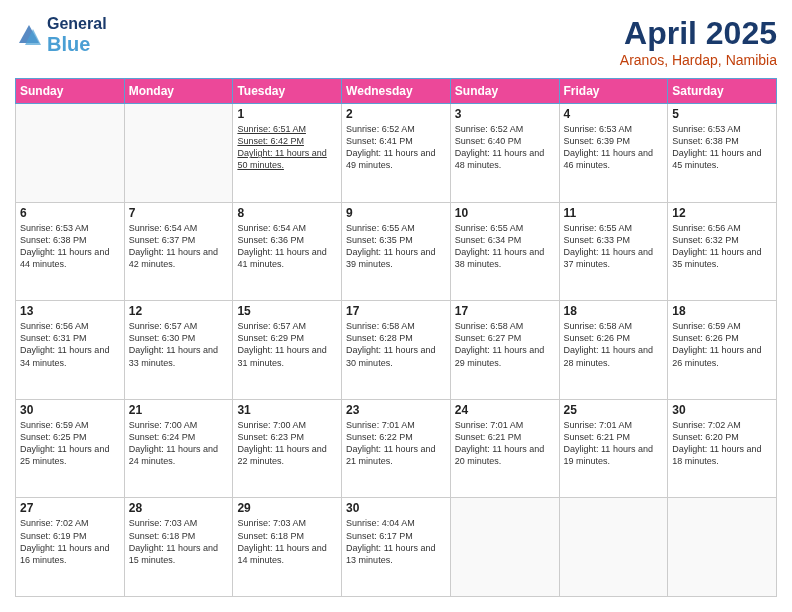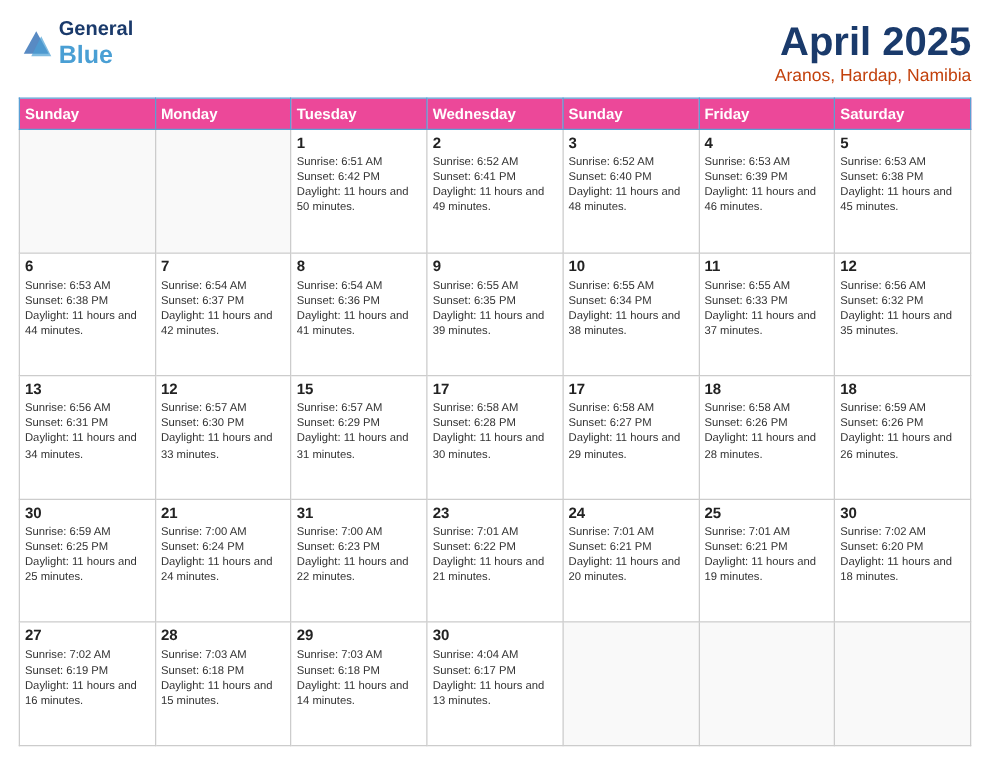--- a/index.html
+++ b/index.html
@@ -116,21 +116,21 @@
           <th>Friday</th>
           <th>Saturday</th>
         </tr>
     </thead>
     <tbody id="calendar-body">
     <tr>
           <td class="empty-cell"></td>
           <td class="empty-cell"></td>
           <td>
             <div class="day-number">1</div>
-            <div class="cell-text" style="white-space: pre-line;">Sunrise: 6:51 AM
+            <div class="cell-text" style="white-space: pre-line; text-decoration: underline;">Sunrise: 6:51 AM
 Sunset: 6:42 PM
 Daylight: 11 hours and 50 minutes.</div>
           </td>
           <td>
             <div class="day-number">2</div>
             <div class="cell-text" style="white-space: pre-line;">Sunrise: 6:52 AM
 Sunset: 6:41 PM
 Daylight: 11 hours and 49 minutes.</div>
           </td>
           <td>

